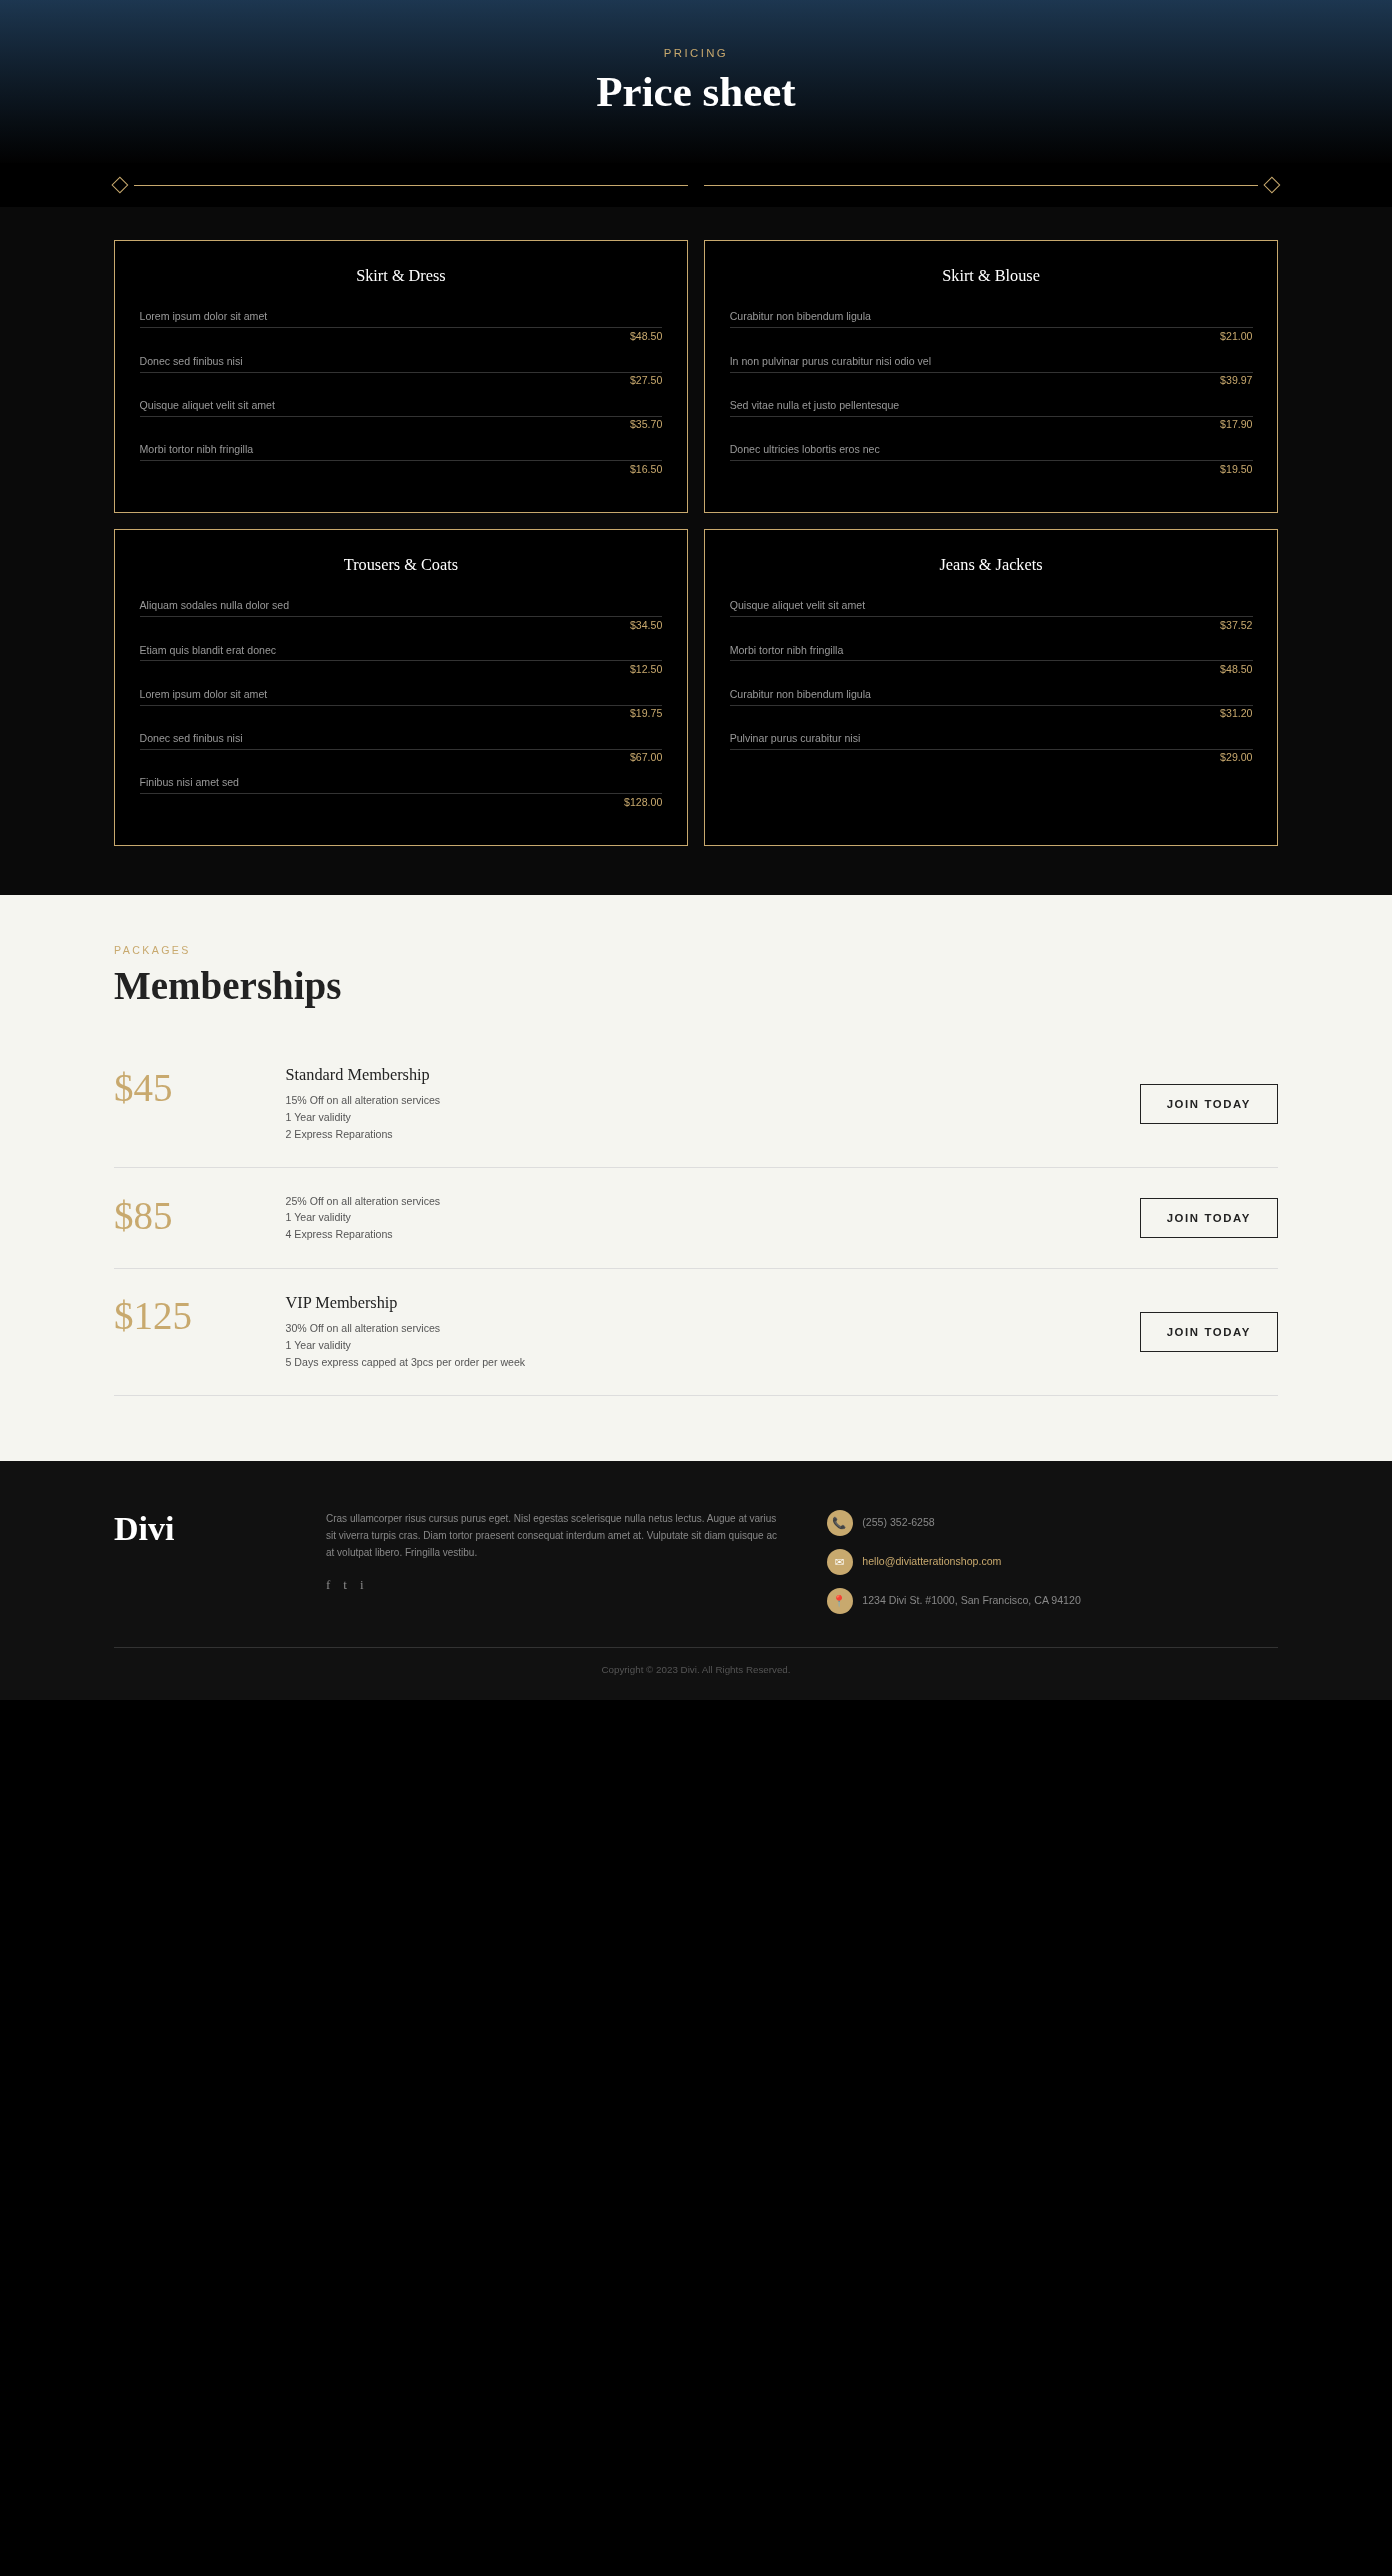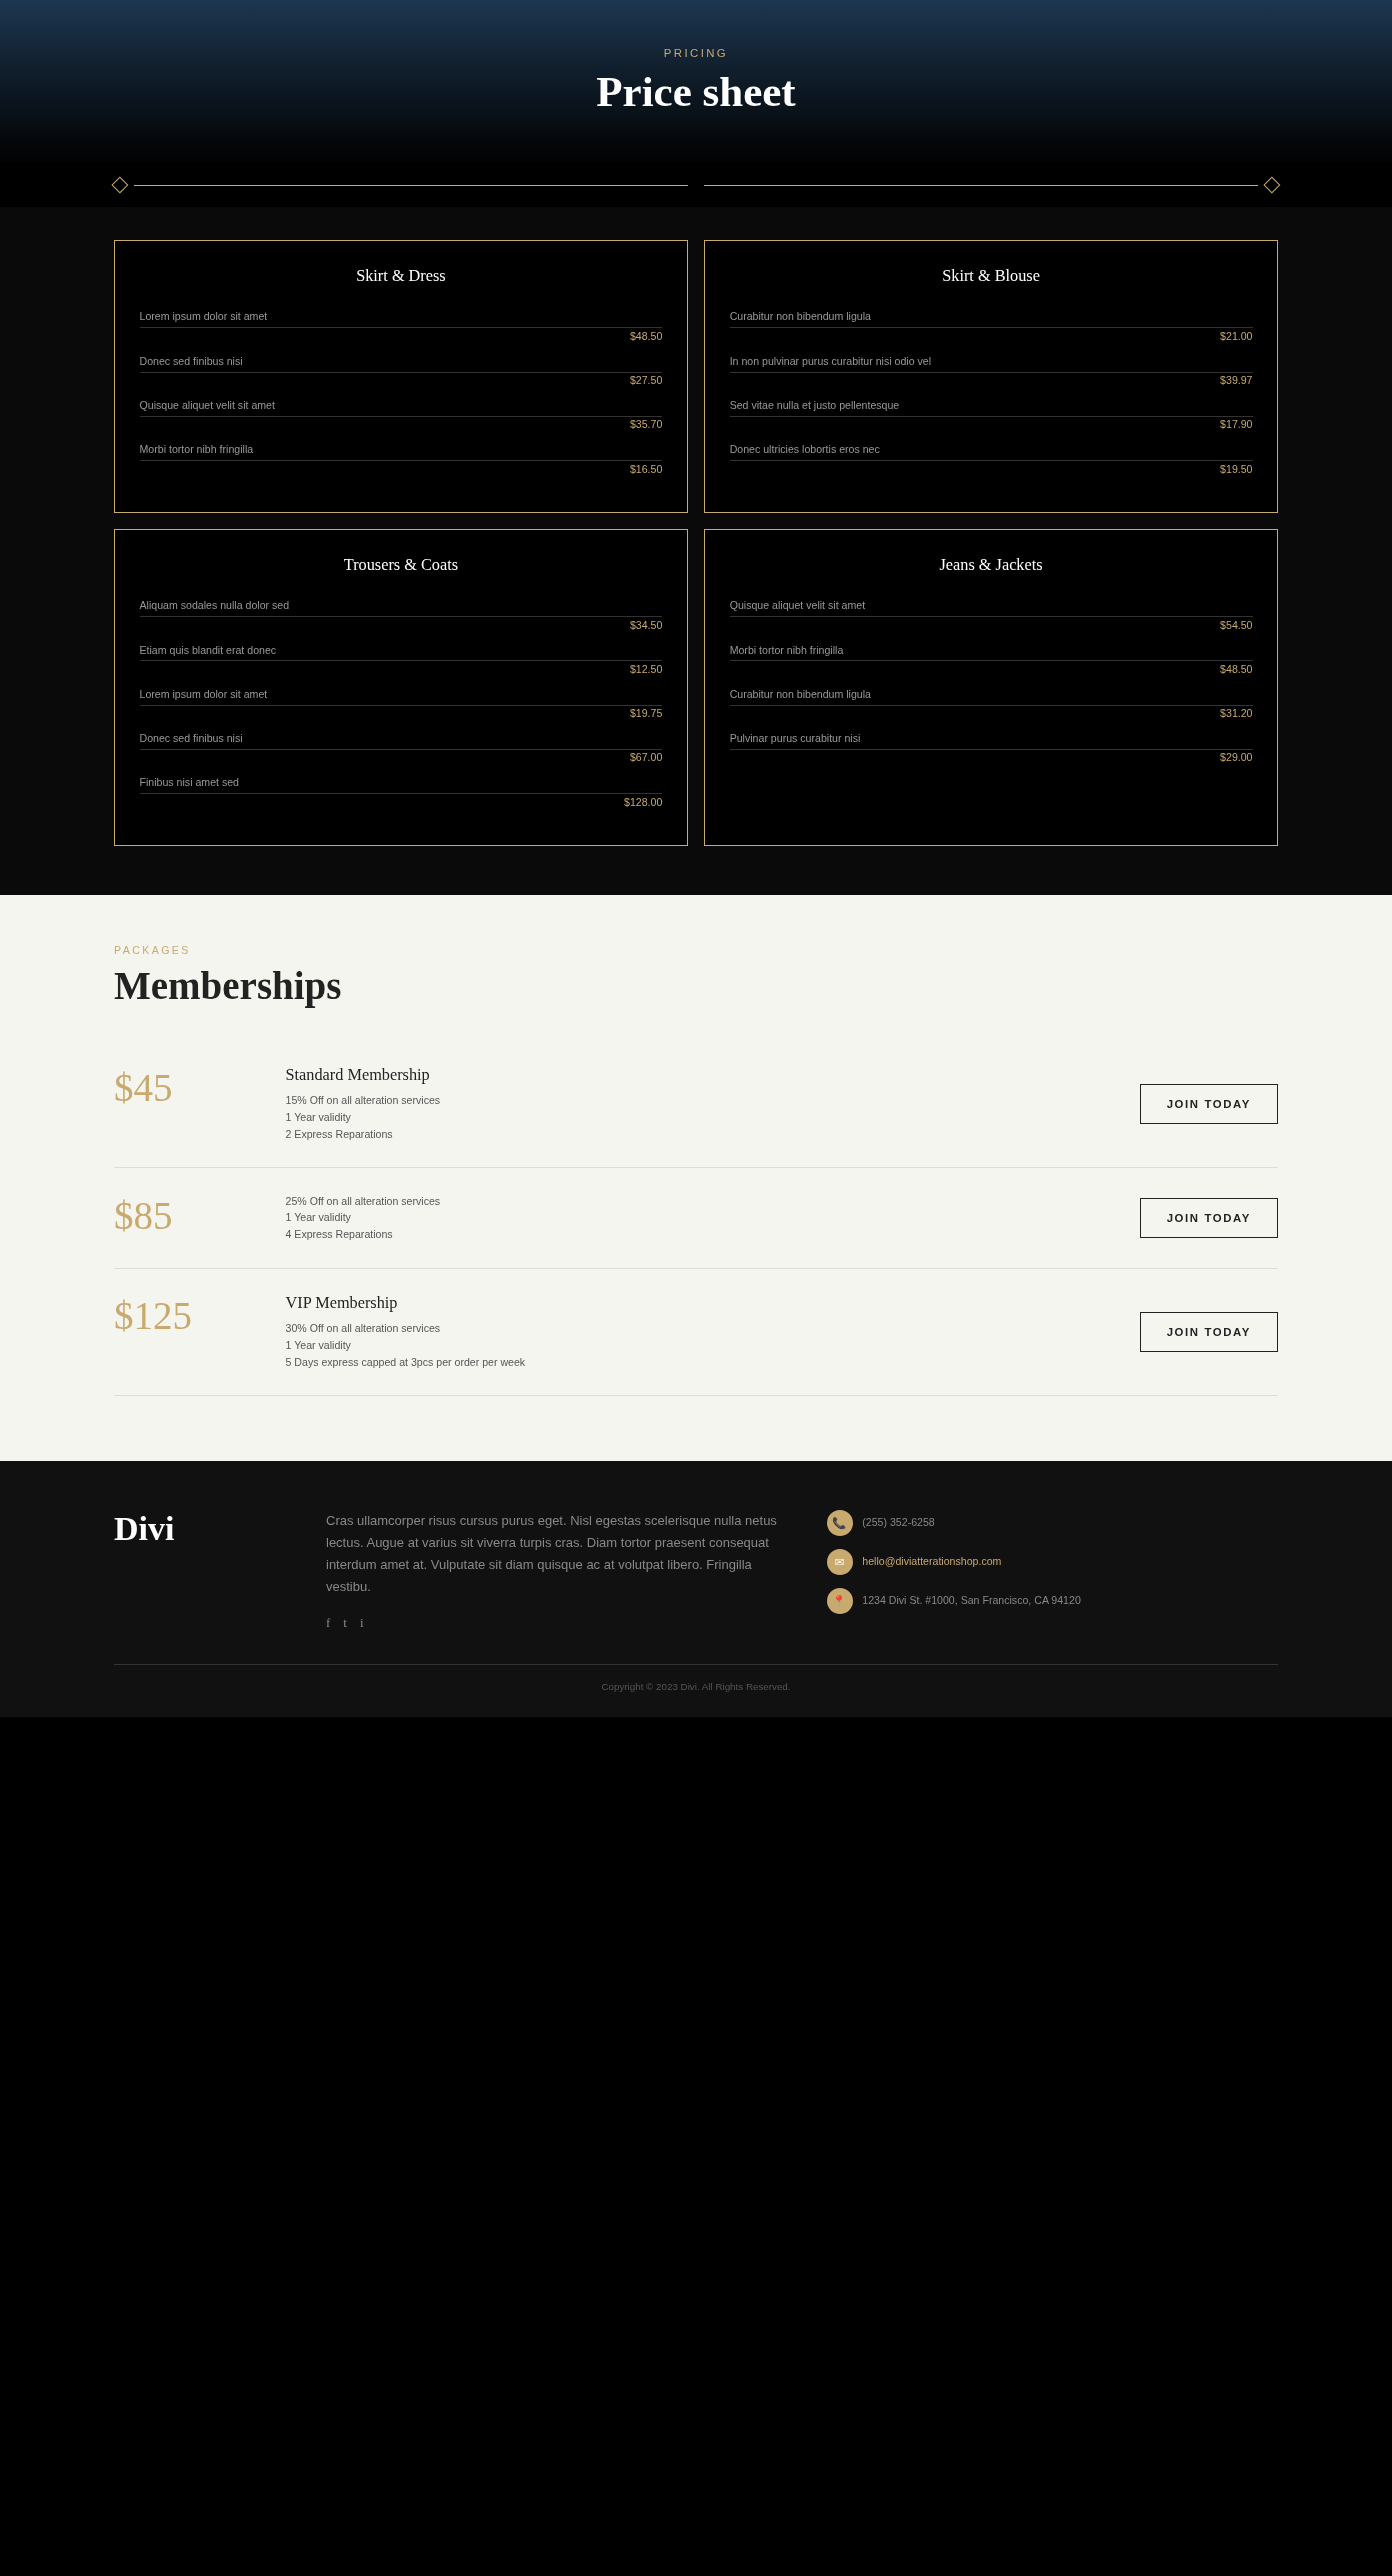--- a/index.html
+++ b/index.html
@@ -182,21 +182,21 @@
       gap: 49px;
       margin-bottom: 33px;
     }
     .footer-logo {
       font-size: 34px;
       color: #fff;
       font-family: Georgia, serif;
       font-weight: bold;
     }
     .footer-text {
-      font-size: 13px;
+      font-size: 10px;
       color: #888;
       font-family: Arial, sans-serif;
       line-height: 1.7;
       margin-bottom: 16.3px;
     }
     .footer-social {
       display: flex;
       gap: 13px;
       margin-top: 8.2px;
     }
@@ -344,21 +344,21 @@
         <div class="pricing-item-name">Finibus nisi amet sed</div>
         <div class="pricing-item-divider"></div>
         <div class="pricing-item-price">$128.00</div>
       </div>
     </div>
       <div class="pricing-card">
         <h3 class="pricing-card-title">Jeans &amp; Jackets</h3>
       <div class="pricing-item">
         <div class="pricing-item-name">Quisque aliquet velit sit amet</div>
         <div class="pricing-item-divider"></div>
-        <div class="pricing-item-price">$54.50</div>
+        <div class="pricing-item-price">$37.52</div>
       </div>
 
       <div class="pricing-item">
         <div class="pricing-item-name">Morbi tortor nibh fringilla</div>
         <div class="pricing-item-divider"></div>
         <div class="pricing-item-price">$48.50</div>
       </div>
 
       <div class="pricing-item">
         <div class="pricing-item-name">Curabitur non bibendum ligula</div>

